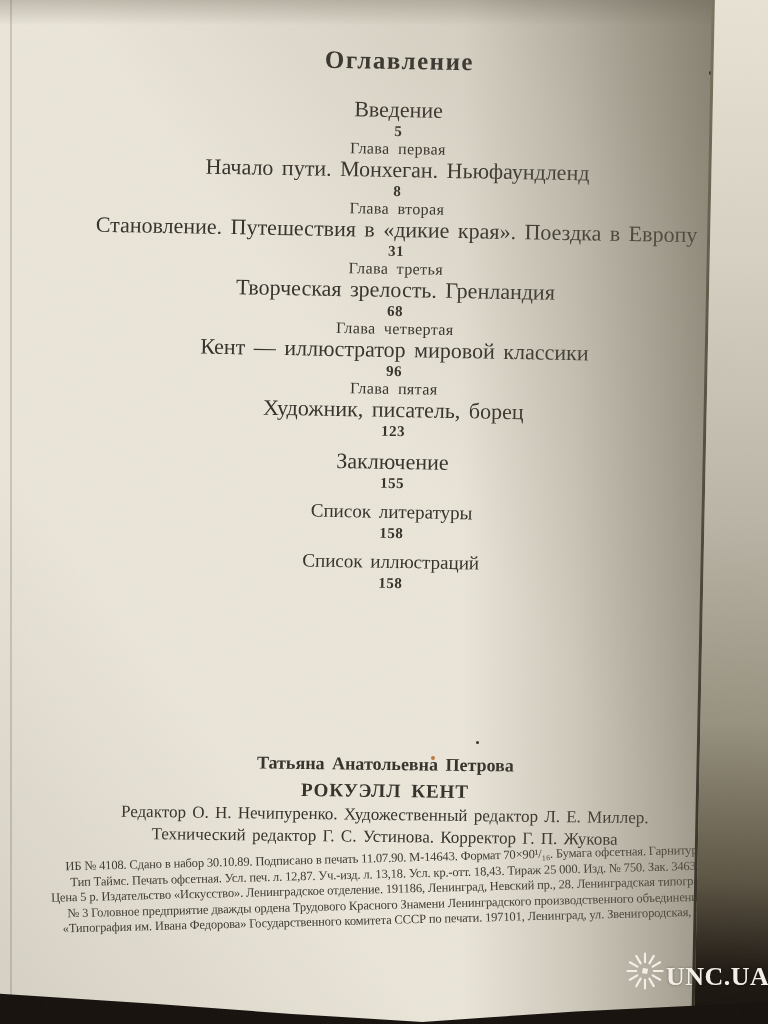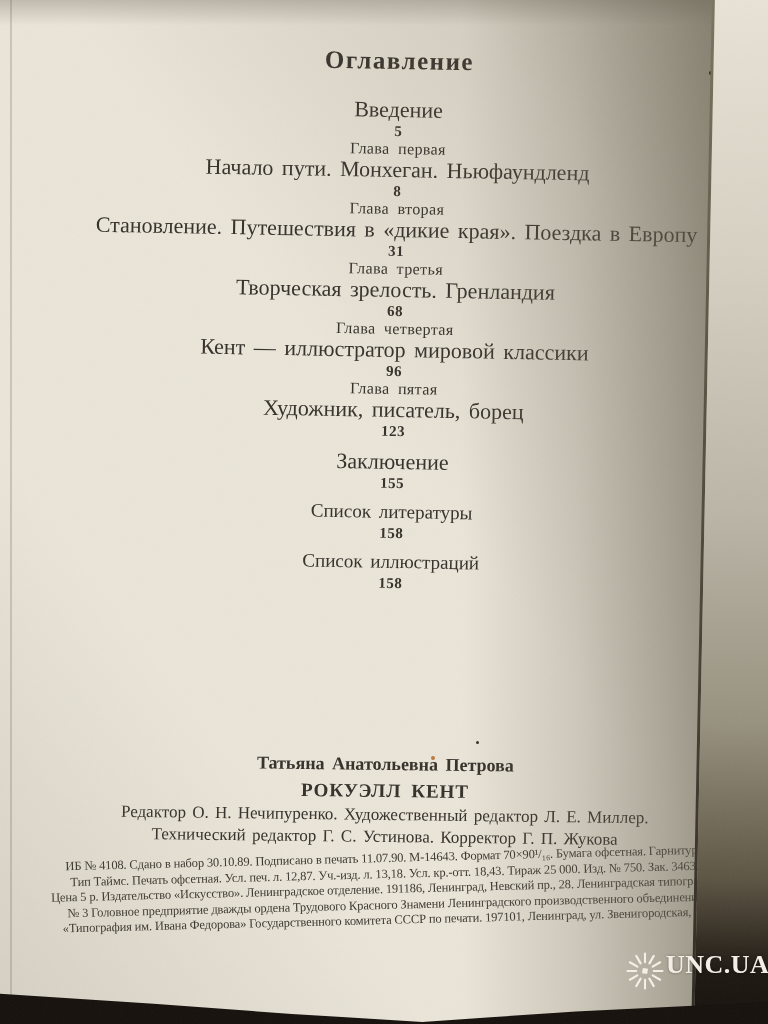--- a/index.html
+++ b/index.html
@@ -62,21 +62,21 @@
   .speck { position:absolute; border-radius:50%; z-index:3; }
   .speck.s1 { left:709px; top:71px;  width:4px; height:4px; background:#2c2318; }
   .speck.s2 { left:476px; top:741px; width:3px; height:3px; background:#3a3020; }
   .speck.s3 { left:431px; top:756px; width:4px; height:4px; background:#b97a3e; }
 
   
   .grain { position:absolute; inset:0; z-index:6; pointer-events:none; }
 
   
   .watermark { position:absolute; left:624px; top:950px; z-index:7; display:flex;
-               align-items:flex-start; color:#f3efe6; }
+               align-items:flex-end; color:#f3efe6; }
   .wm-icon { width:42px; height:42px; flex:0 0 auto; }
   .wm-icon svg { display:block; }
   .wm-text { font-size:26px; font-weight:bold; letter-spacing:.5px;
              font-family:"Liberation Serif", serif;
              text-shadow:0 0 3px rgba(0,0,0,.35); }
 </style>
 </head>
 <body>
 
 <div class="photo">

